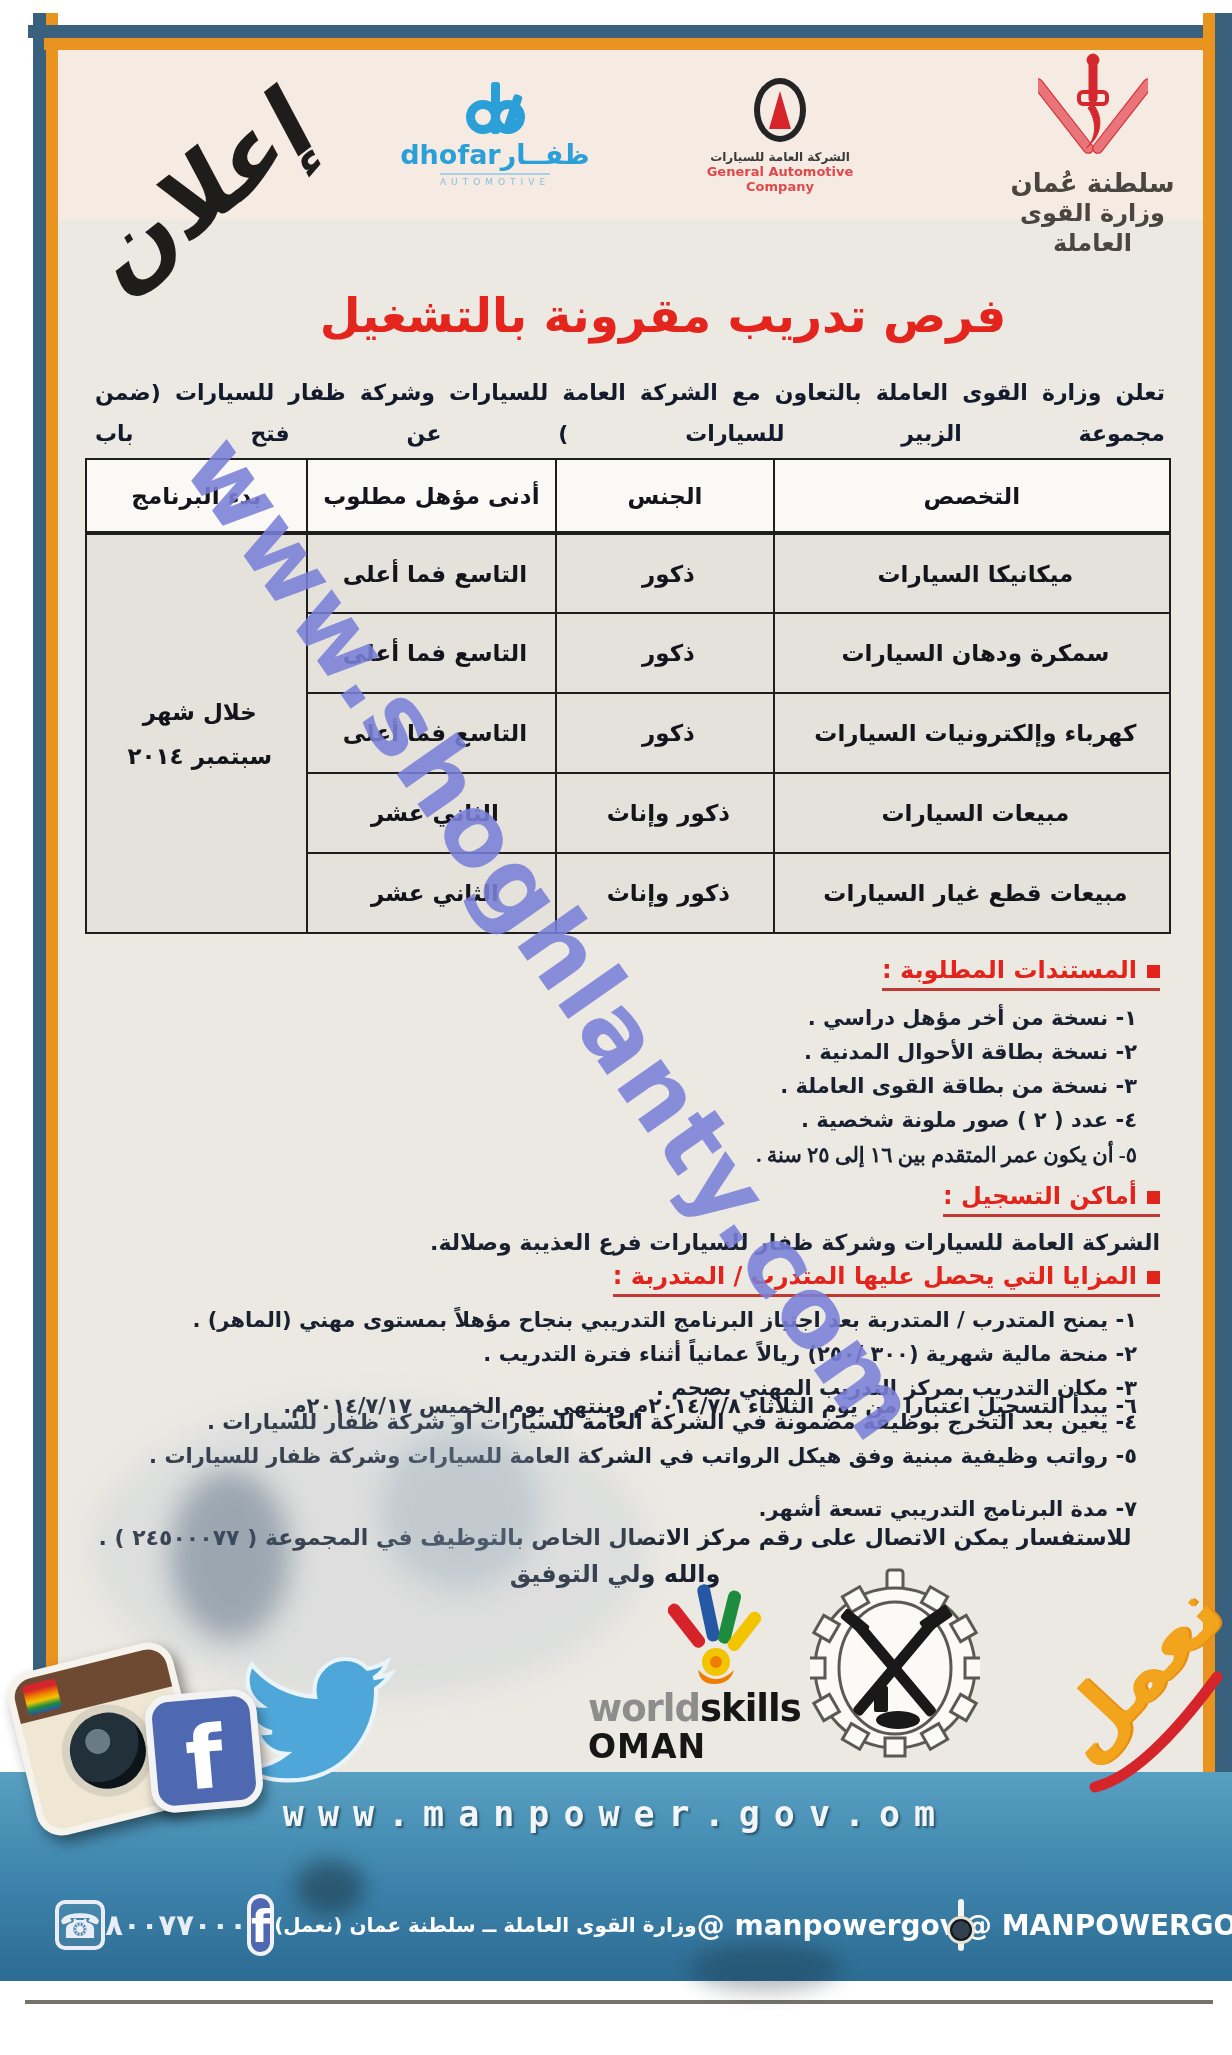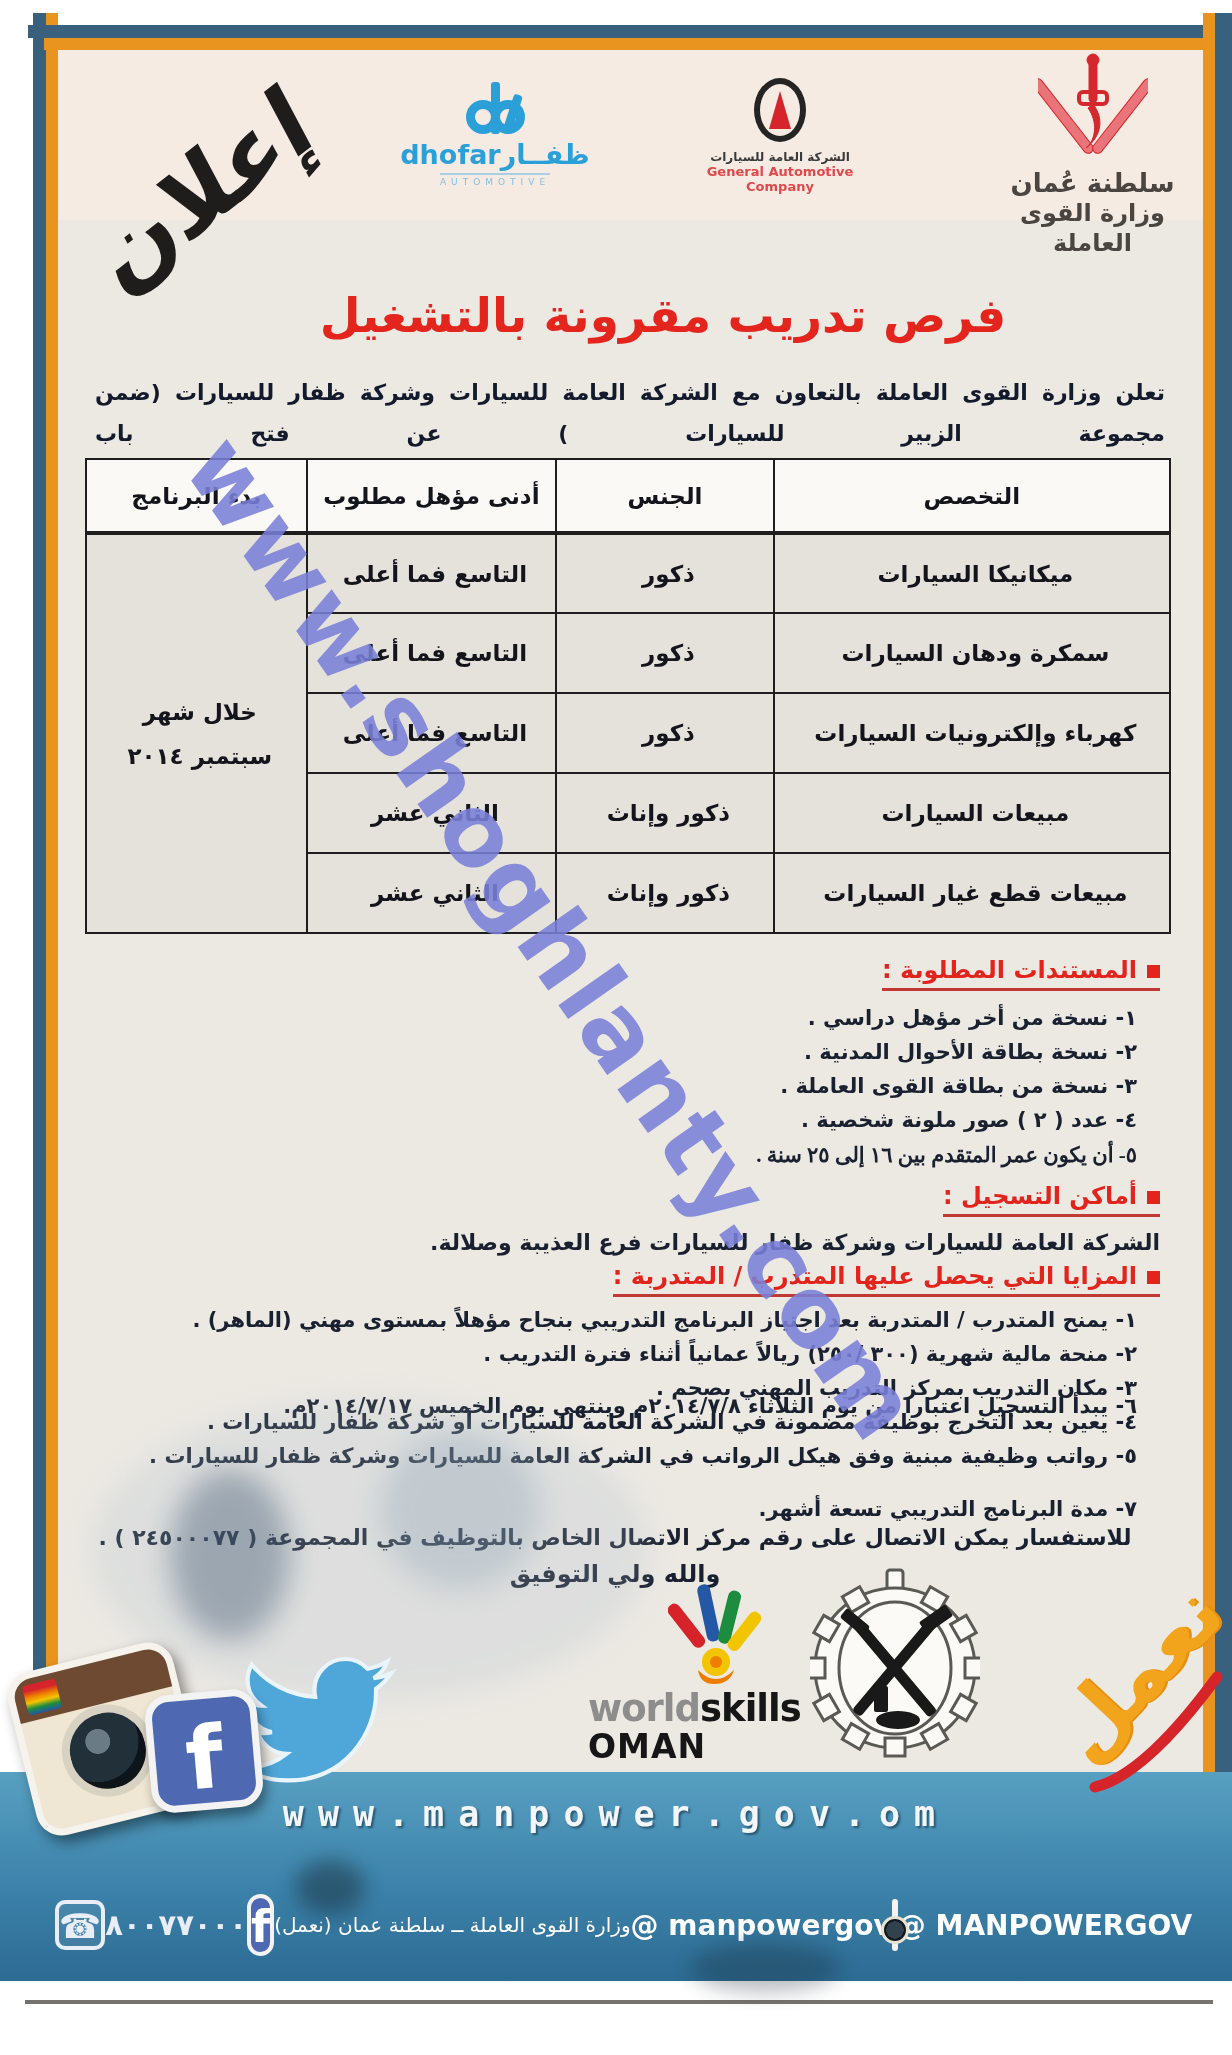--- a/index.html
+++ b/index.html
@@ -84,21 +84,21 @@
   .band-url{position:absolute;left:0;top:22px;width:100%;text-align:center;direction:ltr;
     font-family:"DejaVu Sans Mono",monospace;font-size:35px;font-weight:bold;color:#f2f6f9;
     letter-spacing:14px;text-shadow:2px 2px 2px rgba(20,50,70,.6);}
   .band-row{position:absolute;left:0;top:108px;width:100%;height:90px;display:flex;direction:ltr;
     align-items:center;justify-content:space-between;padding:0 55px;color:#ffffff;}
   .phone-box{width:56px;height:50px;border:4px solid #e9edf6;border-radius:10px;color:#e9edf6;
     font-size:34px;line-height:44px;text-align:center;background:rgba(255,255,255,.08);}
   .phone-num{font-size:29px;font-weight:bold;color:#e9edf6;direction:rtl;}
   .fb-small{width:58px;height:62px;background:#4e69b2;border:4px solid #f3f3f3;border-radius:14px;
     color:#fff;font-size:44px;font-weight:bold;text-align:center;line-height:58px;}
-  .fb-label{font-size:20px;font-weight:normal;color:#ffffff;direction:rtl;white-space:nowrap;}
+  .fb-label{font-size:20px;font-weight:bold;color:#ffffff;direction:rtl;white-space:nowrap;}
   .handle{font-size:28px;font-weight:bold;color:#ffffff;white-space:nowrap;}
   .insta-small{width:52px;height:52px;background:#c7a377;border:3px solid #f3f3f3;border-radius:10px;position:relative;}
   .insta-small .top{position:absolute;left:0;top:0;width:100%;height:14px;background:#6e4a33;border-radius:7px 7px 0 0;}
   .insta-small .lens{position:absolute;left:50%;top:60%;transform:translate(-50%,-50%);width:28px;height:28px;
     border-radius:50%;background:radial-gradient(circle,#31424e 0 55%,#101920 56% 100%);border:3px solid #e8e2d2;}
   .smudge{position:absolute;background:#16262f;border-radius:50%;filter:blur(10px);opacity:.45;z-index:25;}
   .bottom-rule{position:absolute;left:25px;top:2000px;width:1188px;height:4px;background:#76736c;}
 </style>
 </head>
 <body>

